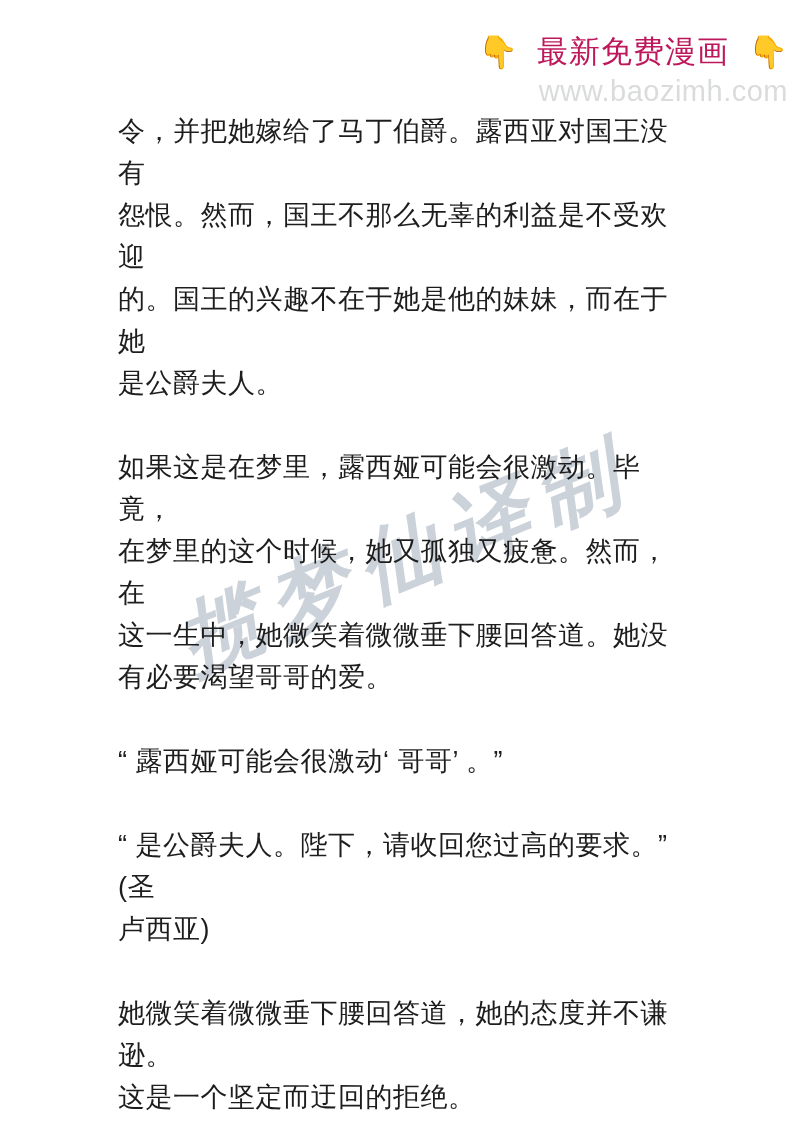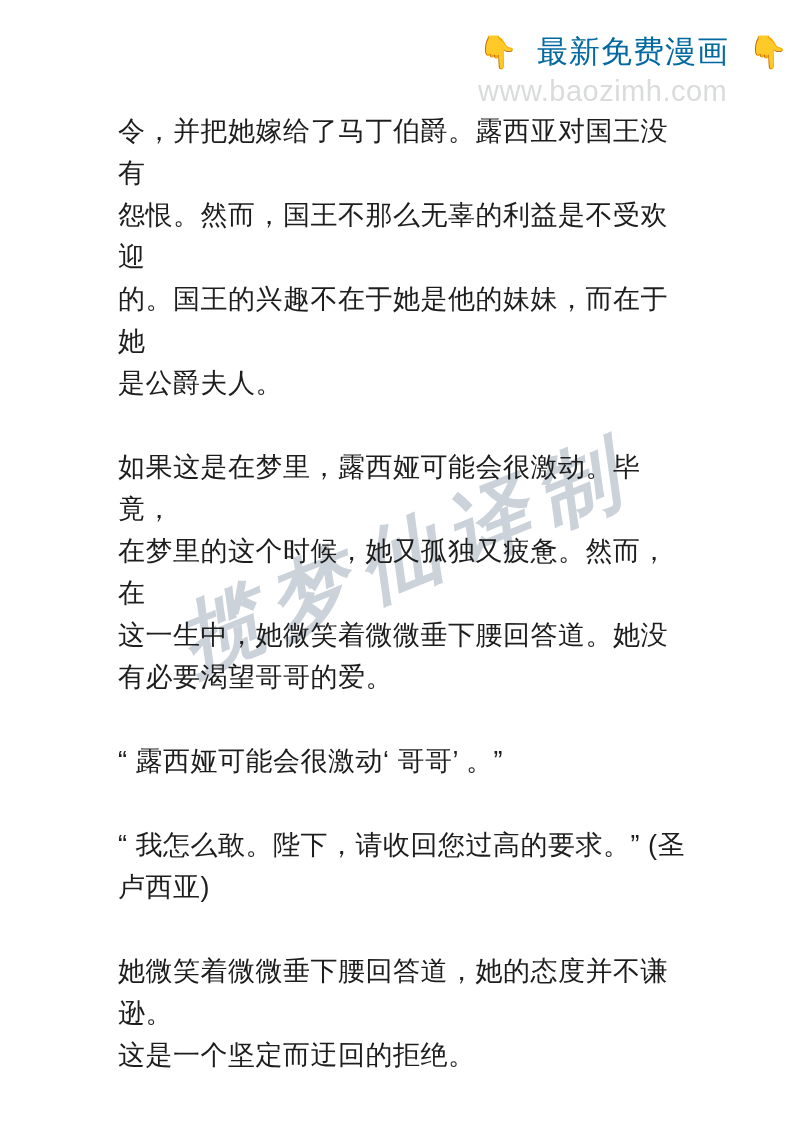--- a/index.html
+++ b/index.html
@@ -49,34 +49,34 @@
     box-sizing:border-box;
     padding:4px 12px 0 12px;
   }
   .banner-line1{
     display:flex;
     align-items:center;
     justify-content:space-between;
     height:44px;
   }
   .banner-title{
-    color:#0369a1;
+    color:#be185d;
     font-size:31px;
     letter-spacing:1px;
     white-space:nowrap;
   }
   .finger{
     font-size:32px;
     color:#f3c03c;
     line-height:1;
   }
   .banner-url{
     color:#dadbdc;
     font-size:29px;
-    text-align:left;
+    text-align:right;
     letter-spacing:0.5px;
     line-height:34px;
     white-space:nowrap;
   }
 </style>
 </head>
 <body>
 
 <div class="page">
 
@@ -85,21 +85,21 @@
   <main class="content">
     <p>令，并把她嫁给了马丁伯爵。露西亚对国王没有
 怨恨。然而，国王不那么无辜的利益是不受欢迎
 的。国王的兴趣不在于她是他的妹妹，而在于她
 是公爵夫人。</p>
     <p>如果这是在梦里，露西娅可能会很激动。毕竟，
 在梦里的这个时候，她又孤独又疲惫。然而，在
 这一生中，她微笑着微微垂下腰回答道。她没
 有必要渴望哥哥的爱。</p>
     <p>“ 露西娅可能会很激动‘ 哥哥’ 。”</p>
-    <p>“ 我怎么敢。陛下，请收回您过高的要求。” (圣
+    <p>“ 是公爵夫人。陛下，请收回您过高的要求。” (圣
 卢西亚)</p>
     <p>她微笑着微微垂下腰回答道，她的态度并不谦逊。
 这是一个坚定而迂回的拒绝。</p>
 
   </main>
 
   <div class="banner">
     <div class="banner-line1">
       <span class="finger">👇</span>
       <span class="banner-title">最新免费漫画</span>

